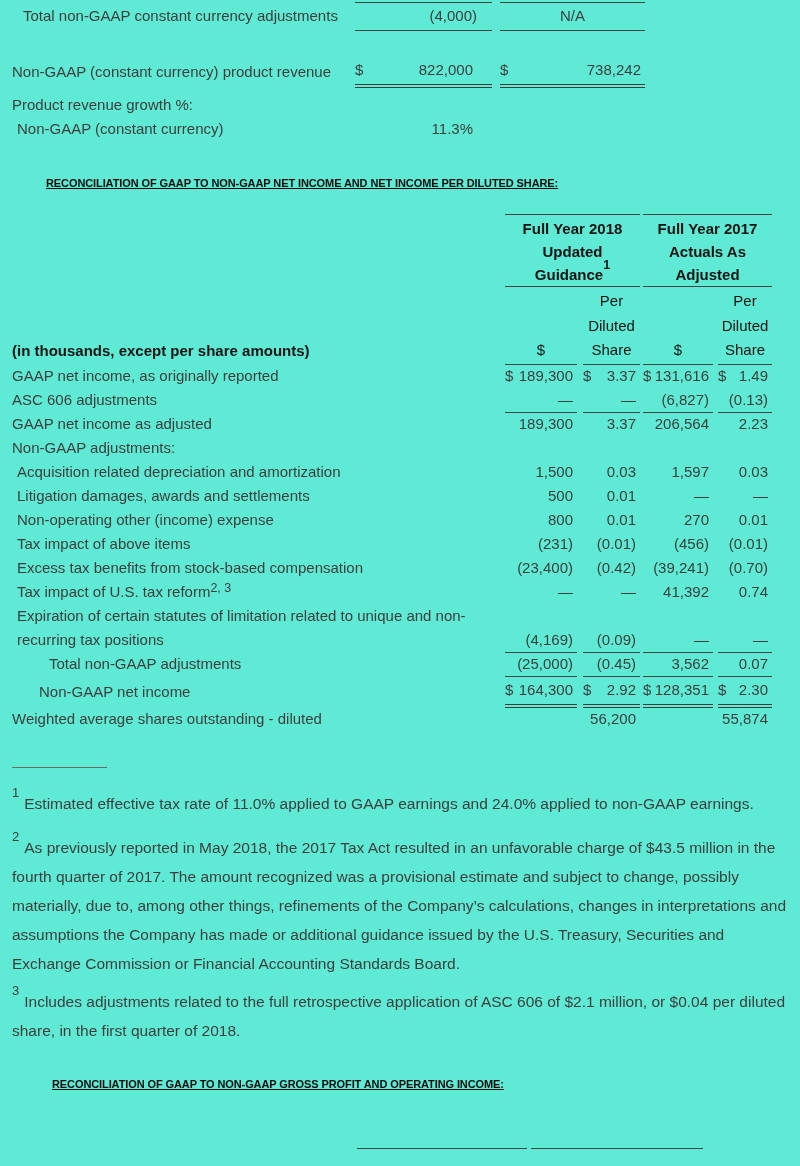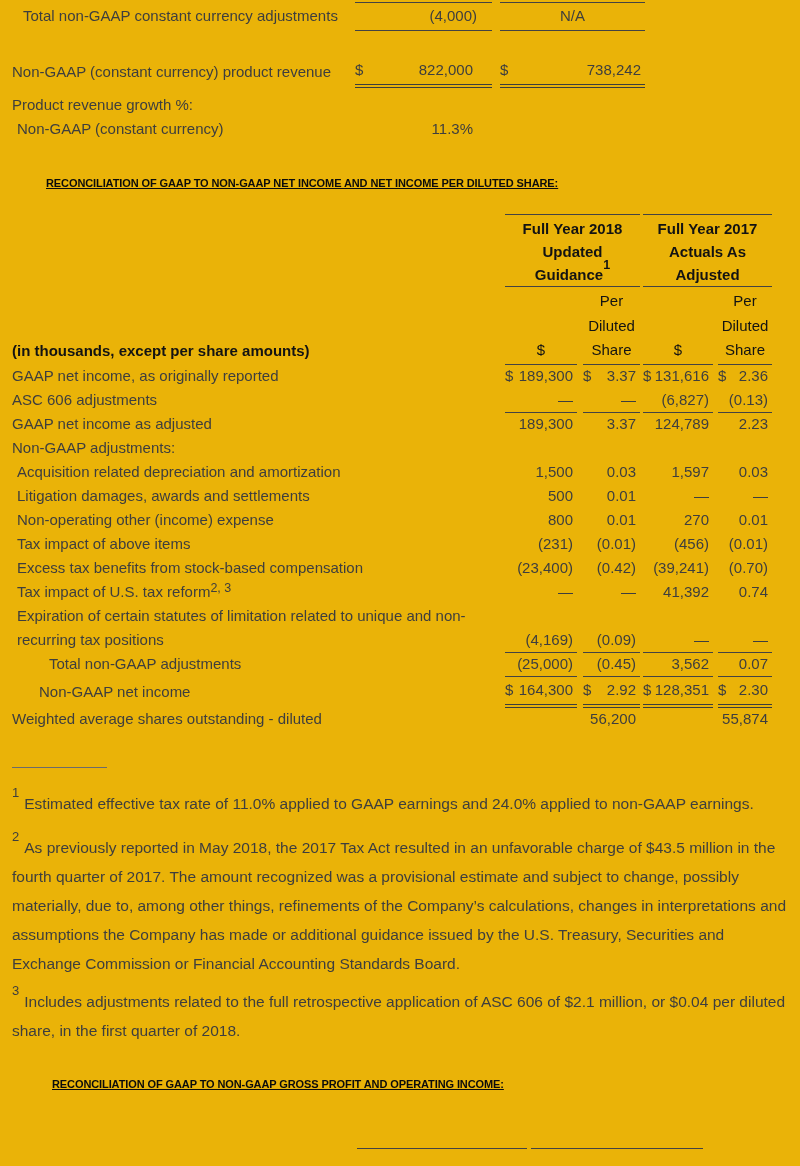--- a/index.html
+++ b/index.html
@@ -1,18 +1,18 @@
 <!DOCTYPE html>
 <html><head>
 <meta charset="utf-8">
 <style>
   html,body{margin:0;padding:0;background:#fff;}
   *{box-sizing:border-box;}
   .page{
-    position:relative;width:800px;height:1166px;overflow:hidden;background:#eab308;
+    position:relative;width:800px;height:1166px;overflow:hidden;background:#5eead4;
     color:#3e3e3e;font-family:"Liberation Sans","DejaVu Sans",sans-serif;font-size:15px;line-height:1.25;
   }
   
   .t1row{display:grid;grid-template-columns:1fr 137px 8px 145px;padding:0 155px 0 12px;align-items:center;height:24px;}
   .t1row .ca{grid-column:2;height:100%;display:flex;align-items:center;}
   .t1row .cb{grid-column:4;height:100%;display:flex;align-items:center;}
   #t1r0{height:29px;margin-top:2px;}
   #t1r0 .ca,#t1r0 .cb{border-top:1.5px solid #434343;border-bottom:1.5px solid #434343;}
   #t1r0 .ca{justify-content:flex-end;padding-right:15px;}
   #t1r0 .cb{justify-content:center;}
@@ -144,21 +144,21 @@
     <div class="c cc2">
         <span>$</span>
         <span>3.37</span>
       </div>
     <div class="c cc3">
         <span>$</span>
         <span>131,616</span>
       </div>
     <div class="c cc4">
         <span>$</span>
-        <span>2.36</span>
+        <span>1.49</span>
       </div>
   </div>
   <div class="mrow">
     <div class="lbl">ASC 606 adjustments</div>
     <div class="c cc1 bb">
         <span></span>
         <span>—</span>
       </div>
     <div class="c cc2 bb">
         <span></span>
@@ -178,21 +178,21 @@
     <div class="c cc1">
         <span></span>
         <span>189,300</span>
       </div>
     <div class="c cc2">
         <span></span>
         <span>3.37</span>
       </div>
     <div class="c cc3">
         <span></span>
-        <span>124,789</span>
+        <span>206,564</span>
       </div>
     <div class="c cc4">
         <span></span>
         <span>2.23</span>
       </div>
   </div>
   <div class="mrow">
     <div class="lbl">Non-GAAP adjustments:</div>
   </div>
   <div class="mrow">

